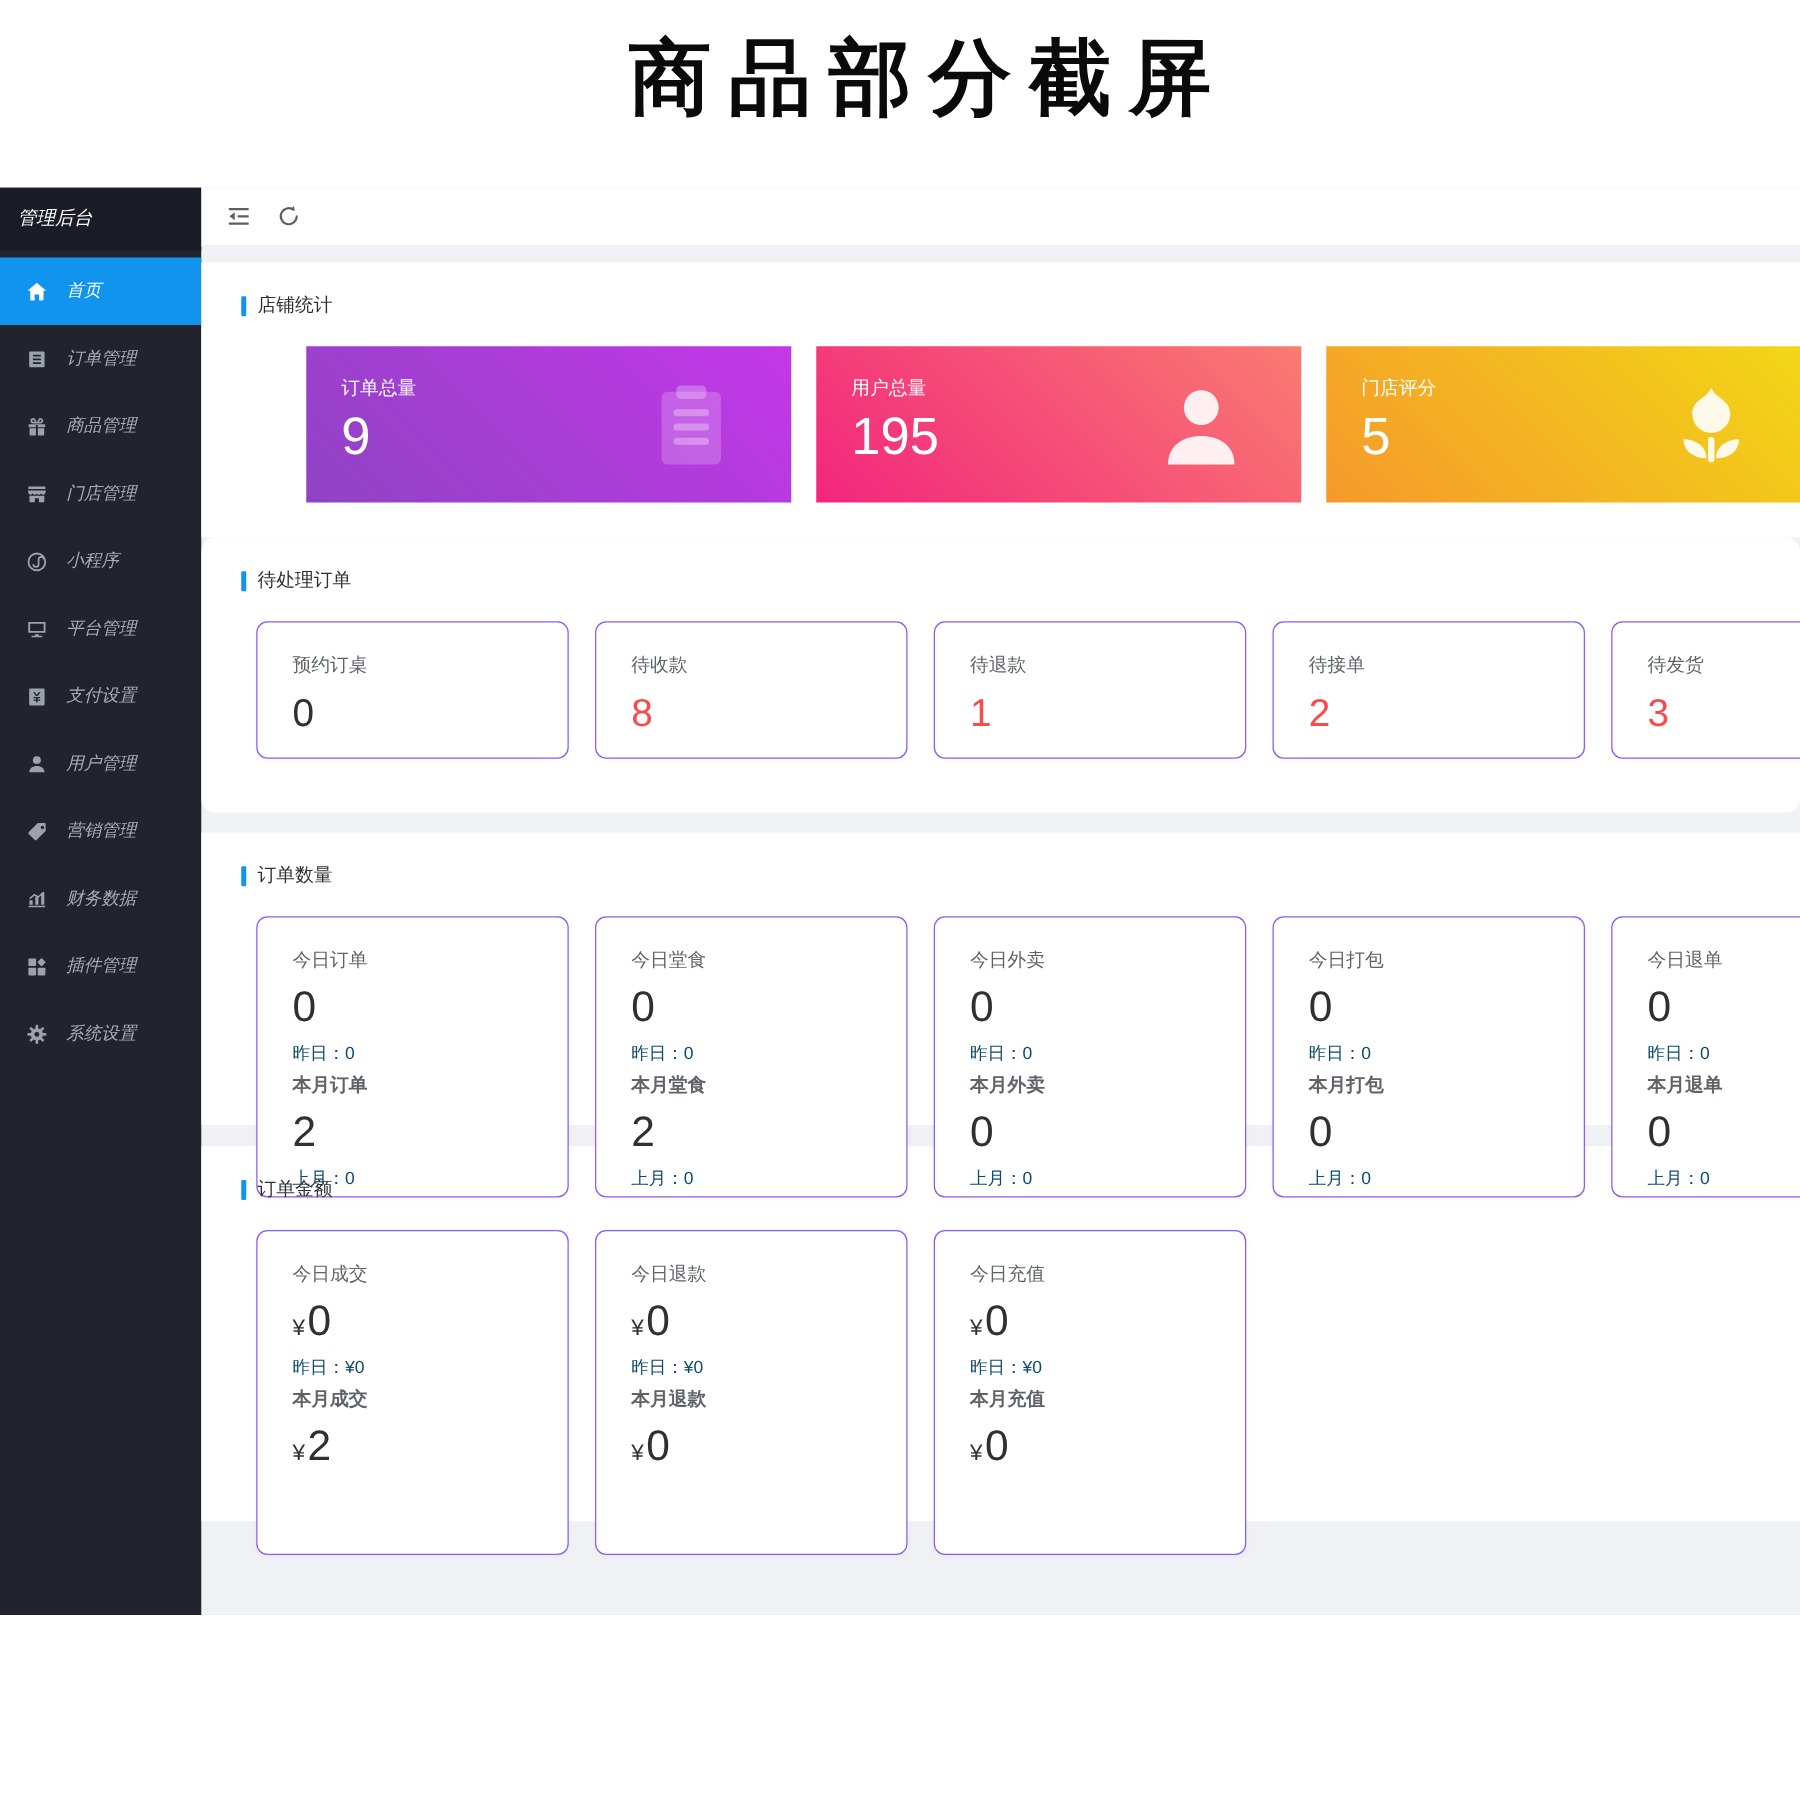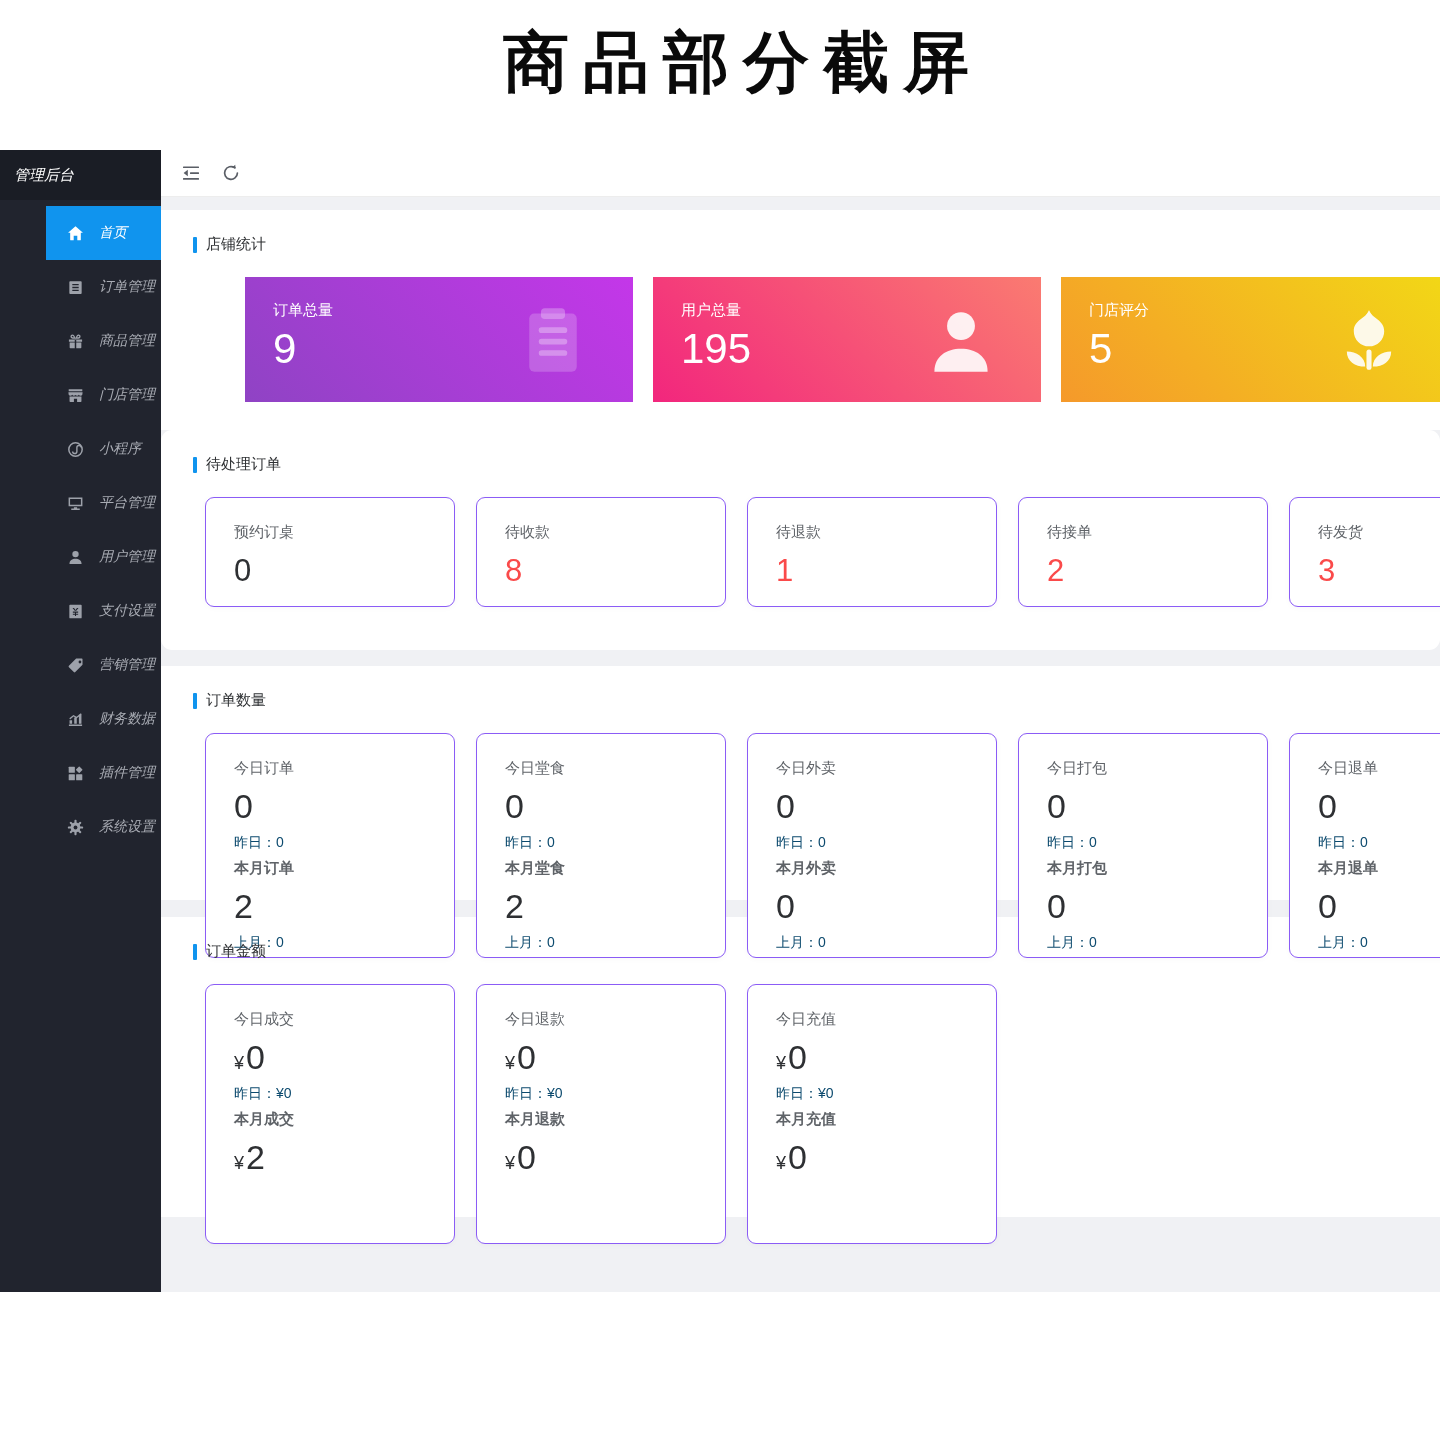--- a/index.html
+++ b/index.html
@@ -12,21 +12,21 @@
     font-size:66px; letter-spacing:14px; color:#0a0a0a;margin-left:23px; }
 
   
   .app { position:absolute; top:150px; left:0; width:1440px; height:1142px;
     display:flex; overflow:hidden; background:#f0f1f4; }
 
   
   .sidebar { width:161px; flex:0 0 161px; background:#21242e; display:flex; flex-direction:column;font-style:italic; }
   .brand { height:50px; line-height:50px; padding-left:14px; background:#1a1d25;
     color:#ffffff; font-size:15px; }
-  .menu { padding-top:6px;padding-left:46px; }
+  .menu { padding-top:6px; }
   .menu-item { height:54px; display:flex; align-items:center; padding-left:21px;
     color:#a9acb4; font-size:14px; cursor:pointer; }
   .menu-item .mi-icon { width:17px; height:17px; margin-right:15px; display:inline-flex; color:#9da1aa; }
   .menu-item .mi-icon svg { width:100%; height:100%; }
   .menu-item.active { background:#1094ee; color:#ffffff; }
   .menu-item.active .mi-icon { color:#ffffff; }
 
   
   .main { flex:1; display:flex; flex-direction:column; overflow:hidden; }
   .toolbar { height:47px; background:#ffffff; border-bottom:1px solid #ededed;
@@ -135,34 +135,34 @@
           <svg viewBox="0 0 16 16" fill="currentColor">
               <path d="M1.5 2.4h13v8.2h-13zm1.4 1.4v5.4h10.2V3.8zM6.5 11.6h3v1.2h2.5V14H4v-1.2h2.5z" fill-rule="evenodd"></path>
             </svg>
         </span>
         <span>平台管理</span>
       </div>
 
       <div class="menu-item">
         <span class="mi-icon">
           <svg viewBox="0 0 16 16" fill="currentColor">
+              <path d="M3 1.6h10a.8.8 0 0 1 .8.8v11.2a.8.8 0 0 1-.8.8H3a.8.8 0 0 1-.8-.8V2.4a.8.8 0 0 1 .8-.8zm2.2 3 2.1 2.8h1.4l2.1-2.8H9.4L8 6.5 6.6 4.6zm.3 3.5v1h2v.9h-2v1h2v1.2h1v-1.2h2v-1h-2v-.9h2v-1z" fill-rule="evenodd"></path>
+            </svg>
+        </span>
+        <span>支付设置</span>
+      </div>
+
+      <div class="menu-item">
+        <span class="mi-icon">
+          <svg viewBox="0 0 16 16" fill="currentColor">
               <circle cx="8" cy="4.8" r="3"></circle>
               <path d="M2.3 14c0-3.2 2.6-4.8 5.7-4.8s5.7 1.6 5.7 4.8z"></path>
             </svg>
         </span>
         <span>用户管理</span>
-      </div>
-
-      <div class="menu-item">
-        <span class="mi-icon">
-          <svg viewBox="0 0 16 16" fill="currentColor">
-              <path d="M3 1.6h10a.8.8 0 0 1 .8.8v11.2a.8.8 0 0 1-.8.8H3a.8.8 0 0 1-.8-.8V2.4a.8.8 0 0 1 .8-.8zm2.2 3 2.1 2.8h1.4l2.1-2.8H9.4L8 6.5 6.6 4.6zm.3 3.5v1h2v.9h-2v1h2v1.2h1v-1.2h2v-1h-2v-.9h2v-1z" fill-rule="evenodd"></path>
-            </svg>
-        </span>
-        <span>支付设置</span>
       </div>
 
       <div class="menu-item">
         <span class="mi-icon">
           <svg viewBox="0 0 16 16" fill="currentColor">
               <path d="M8.6 1.4h5.3a.7.7 0 0 1 .7.7v5.3L7.8 14.2a1 1 0 0 1-1.4 0L1.8 9.6a1 1 0 0 1 0-1.4zm3.6 2a1.3 1.3 0 1 0 0 2.6 1.3 1.3 0 0 0 0-2.6z" fill-rule="evenodd"></path>
             </svg>
         </span>
         <span>营销管理</span>
       </div>

